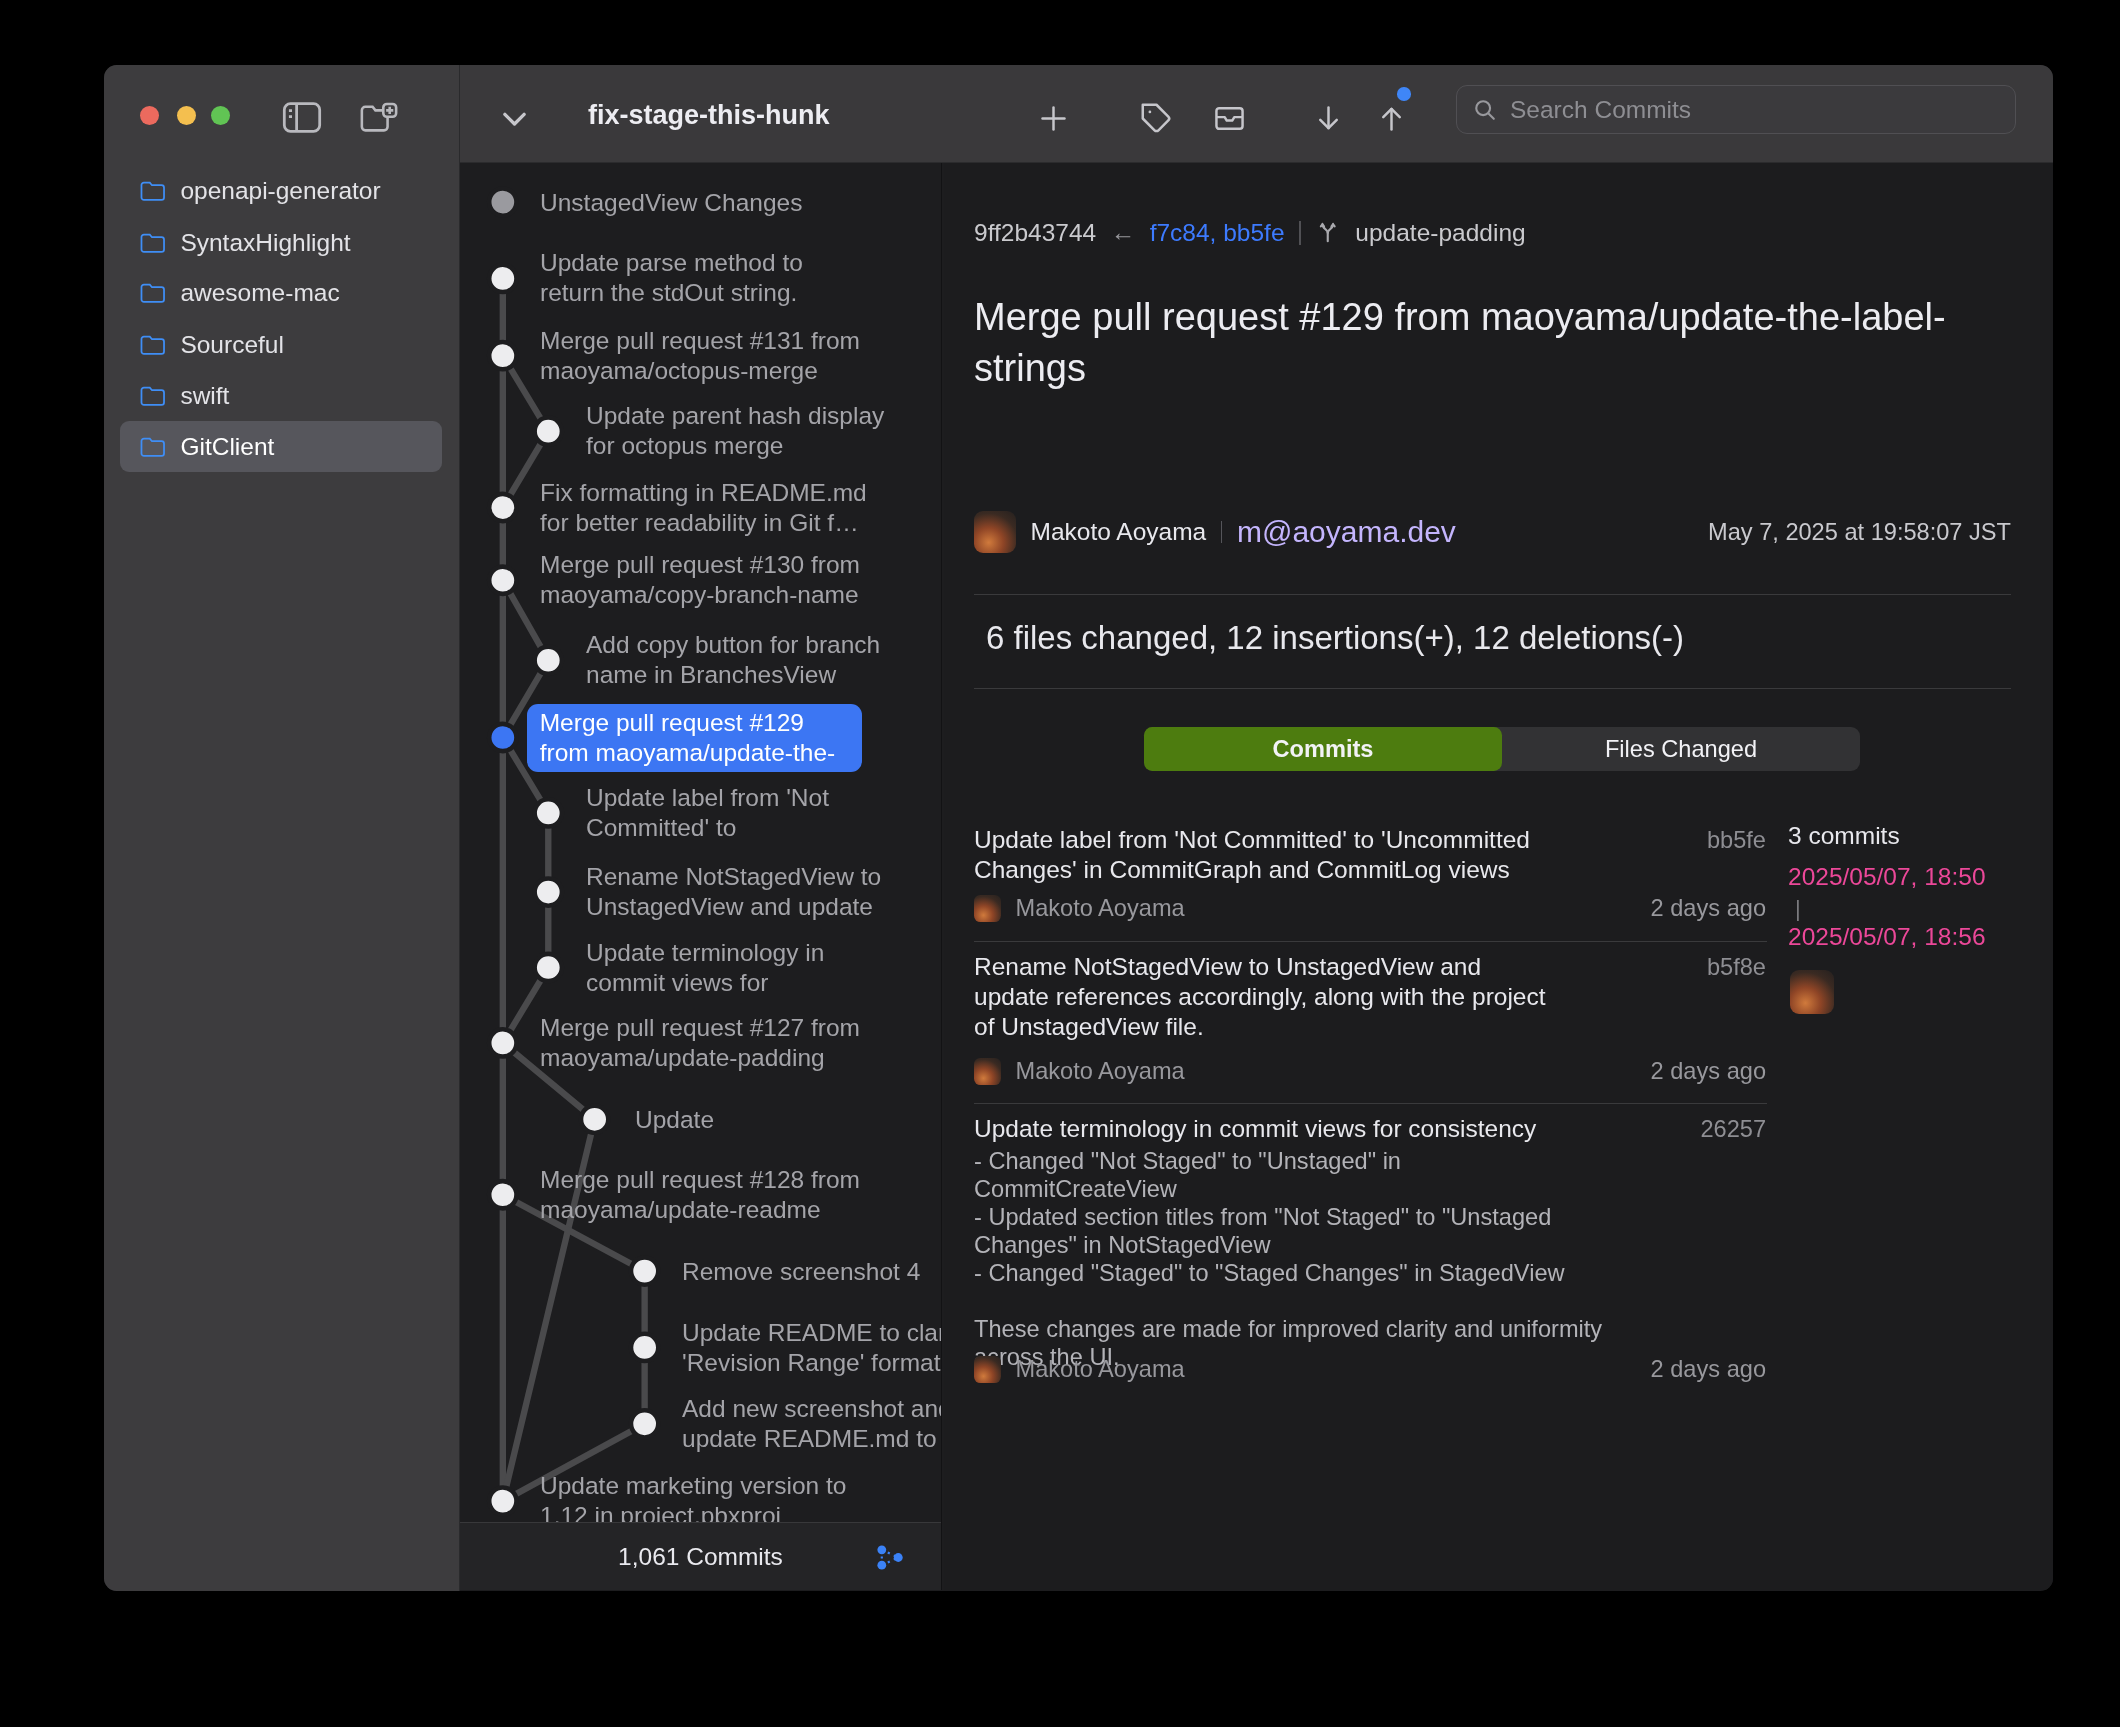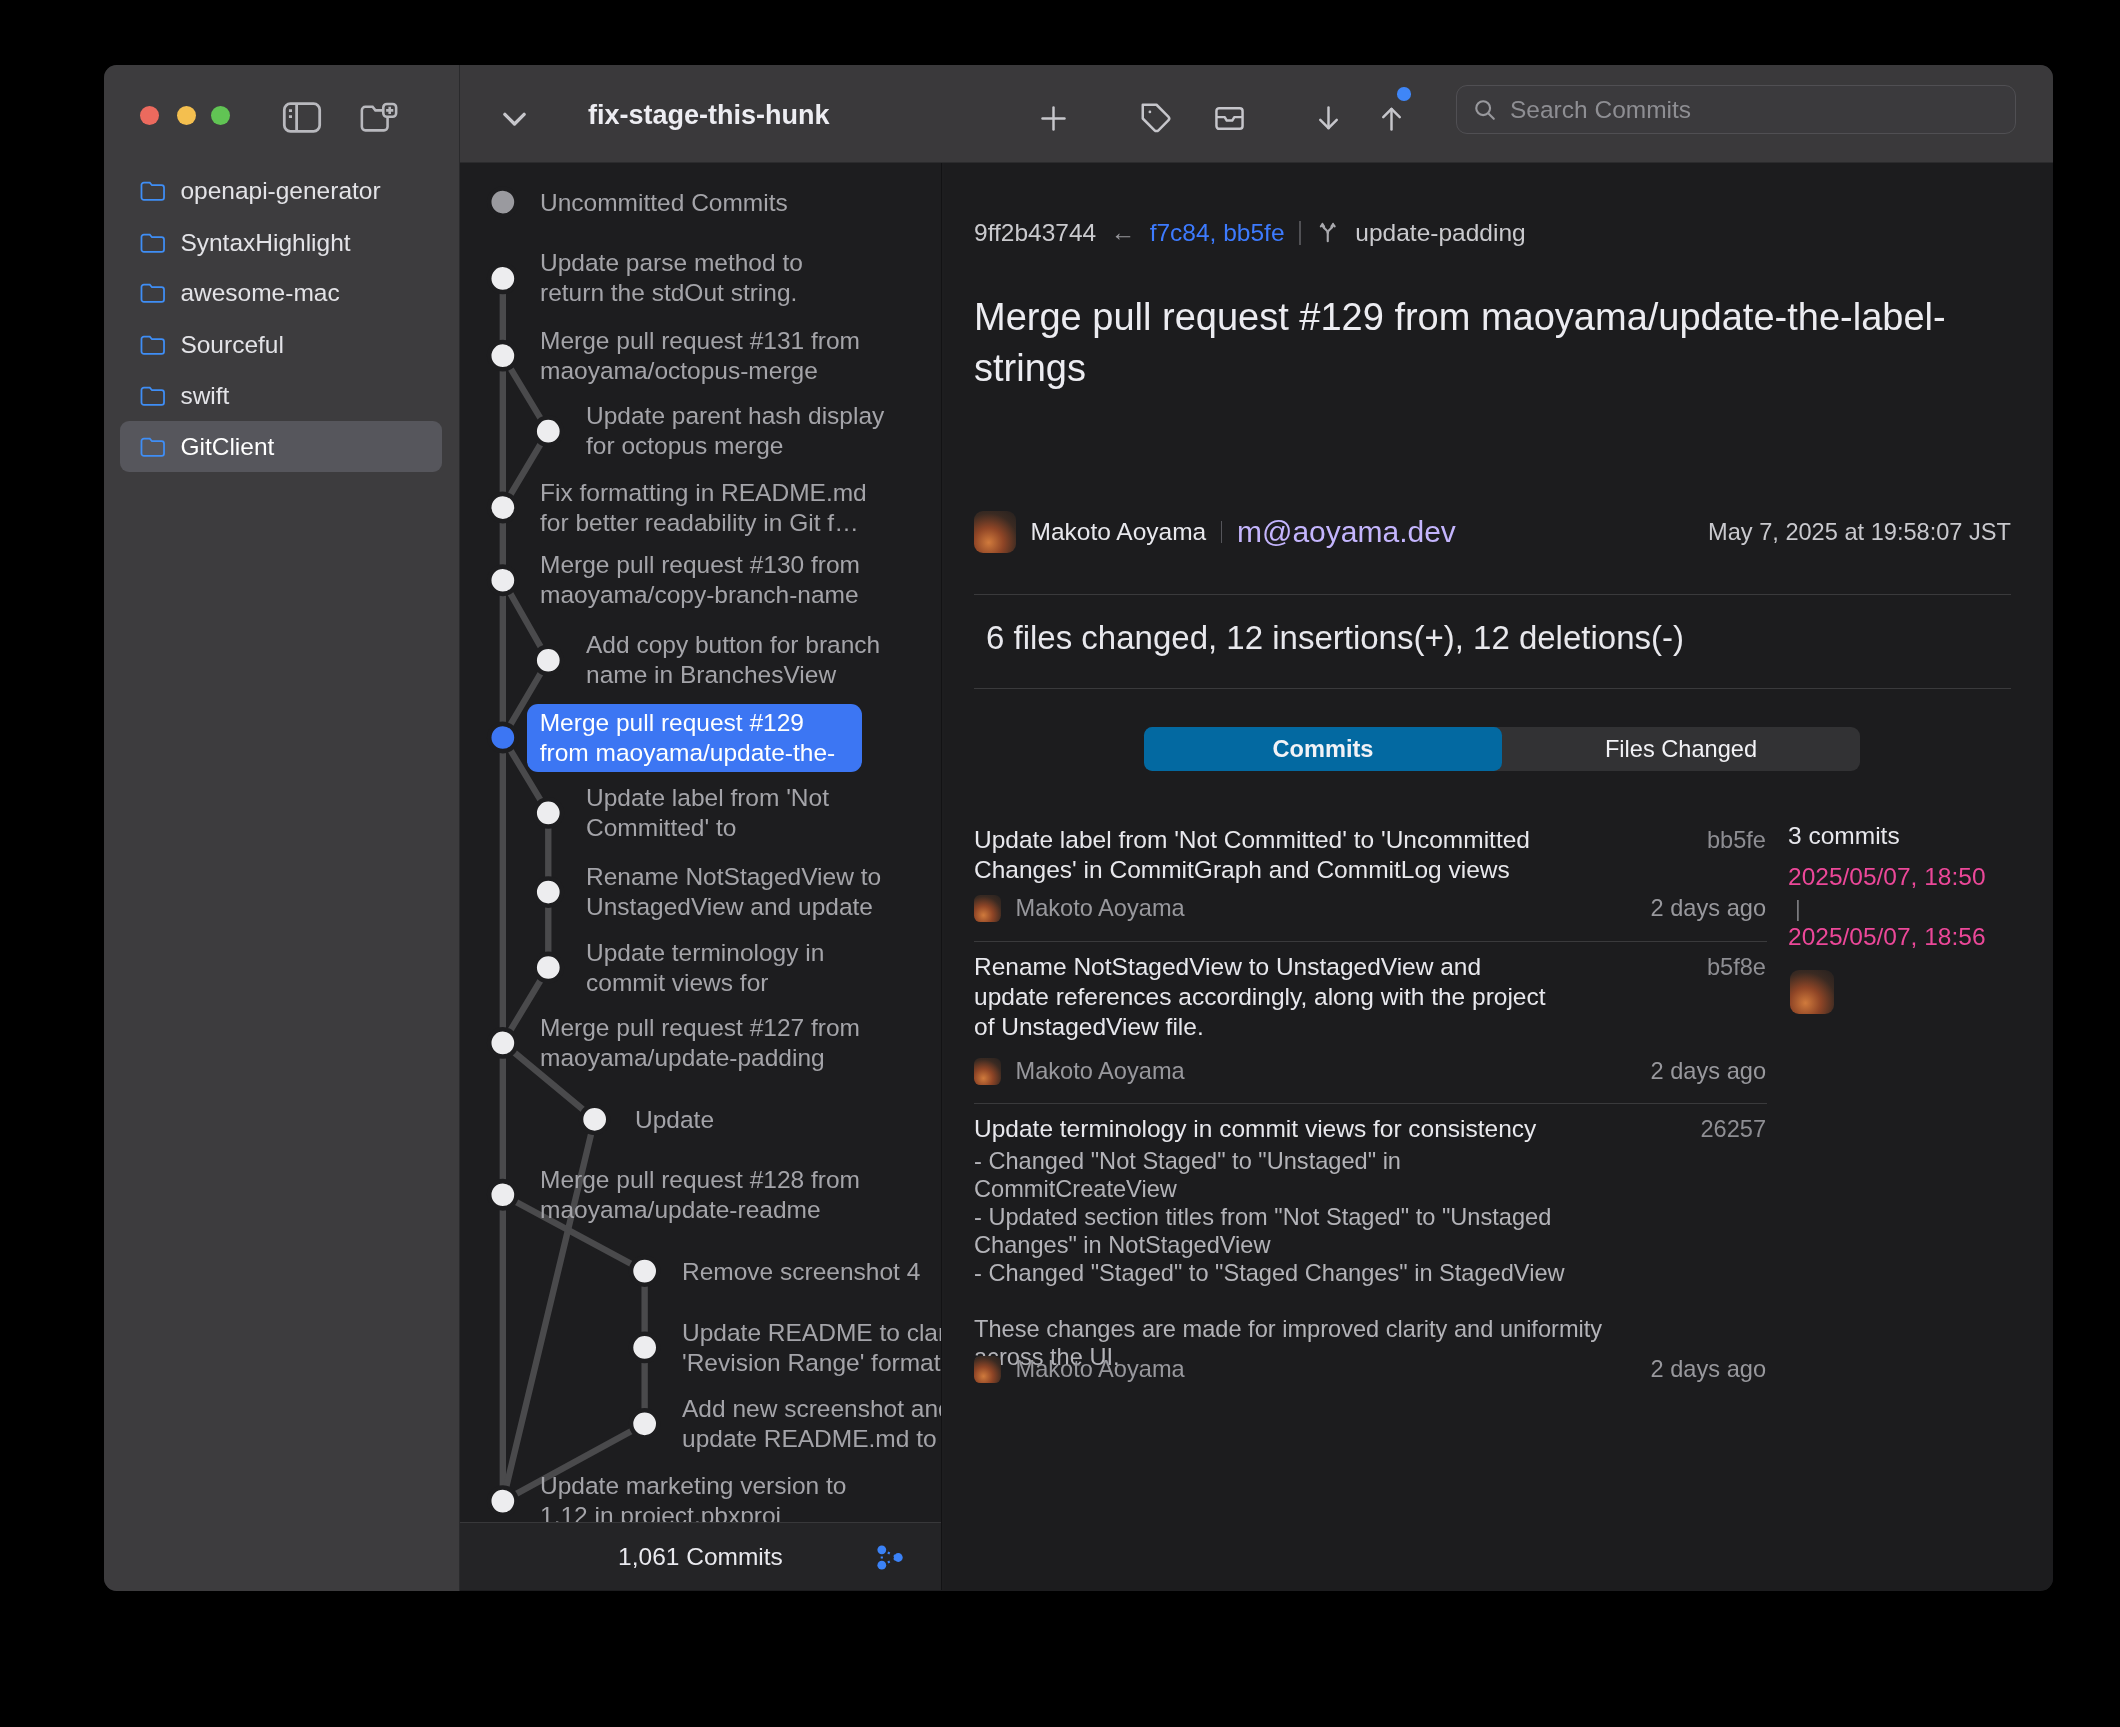--- a/index.html
+++ b/index.html
@@ -57,21 +57,21 @@
   .av-sm{width:27px;height:27px;border-radius:6.4px;}
   .av-md{width:44px;height:44px;}
   .dp-author .name{font-size:24.5px;color:#e8e8ed;}
   .dp-author .vsep{width:1.8px;height:22px;background:#55555a;}
   .dp-author .email{font-size:30px;color:#c4b5fd;}
   .dp-date{position:absolute;right:44px;top:356px;font-size:23.6px;color:#c9c9ce;}
   .dp-div{position:absolute;left:30px;right:44px;height:0.9px;background:#3a3a3c;}
   .dp-stats{position:absolute;left:42px;top:456px;font-size:33px;color:#e8e8ed;}
   .seg{position:absolute;left:200px;top:564px;width:716px;height:44px;background:#323234;border-radius:9px;display:flex;}
   .seg-item{flex:1;display:flex;align-items:center;justify-content:center;font-size:23.6px;color:#f2f2f6;}
-  .seg-item.on{background:#0369a1;border-radius:8.2px;font-weight:600;}
+  .seg-item.on{background:#4d7c0f;border-radius:8.2px;font-weight:600;}
   .c-title{position:absolute;left:30px;font-size:24.5px;line-height:30px;color:#e8e8ed;}
   .c-hash{position:absolute;right:289px;font-size:23.6px;color:#8e8e93;}
   .c-meta{position:absolute;left:30px;right:289px;display:flex;align-items:center;gap:14.5px;}
   .c-meta .name{font-size:23.6px;color:#98989d;flex:1;}
   .c-meta .when{font-size:23.6px;color:#98989d;}
   .c-div{position:absolute;left:30px;width:793px;height:0.9px;background:#3a3a3c;}
   .c-body{position:absolute;left:30px;width:636px;font-size:23.6px;line-height:28px;color:#b3b3b8;white-space:pre-line;}
   .sum{position:absolute;left:844px;font-size:24.5px;color:#e8e8ed;}
   .sum.dim{color:#ec4899;text-align:right;}
   .sum.sep{color:#7a7a7e;font-size:22px;left:851px;}
@@ -220,21 +220,21 @@
               <circle cx="47" cy="968" r="15" fill="#ededef"></circle>
               <circle cx="148" cy="1052" r="15" fill="#ededef"></circle>
               <circle cx="47" cy="1135" r="15" fill="#ededef"></circle>
               <circle cx="203" cy="1219" r="15" fill="#ededef"></circle>
               <circle cx="203" cy="1303" r="15" fill="#ededef"></circle>
               <circle cx="203" cy="1387" r="15" fill="#ededef"></circle>
               <circle cx="47" cy="1472" r="15" fill="#ededef"></circle>
             </g>
           </svg>
 
-          <div class="g-row" style="top:24.5px;left:80px;width:345px">Uncommitted Commits</div>
+          <div class="g-row" style="top:24.5px;left:80px;width:345px">UnstagedView Changes</div>
           <div class="g-row" style="top:85px;left:80px;width:305px">Update parse method to return the stdOut string.</div>
           <div class="g-row" style="top:163px;left:80px;width:329px">Merge pull request #131 from maoyama/octopus-merge</div>
           <div class="g-row" style="top:238px;left:126px;width:300px">Update parent hash display for octopus merge</div>
           <div class="g-row" style="top:315px;left:80px;width:341px">Fix formatting in README.md for better readability in Git f…</div>
           <div class="g-row" style="top:387px;left:80px;width:329px">Merge pull request #130 from maoyama/copy-branch-name</div>
           <div class="g-row" style="top:467px;left:126px;width:300px">Add copy button for branch name in BranchesView</div>
           <div class="g-row sel" style="top:541px;left:67px;width:335px">Merge pull request #129 from maoyama/update-the-label…</div>
           <div class="g-row" style="top:620px;left:126px;width:302px">Update label from 'Not Committed' to 'Uncommitte…</div>
           <div class="g-row" style="top:699px;left:126px;width:316px">Rename NotStagedView to UnstagedView and update r…</div>
           <div class="g-row" style="top:775px;left:126px;width:307px">Update terminology in commit views for consistency</div>

